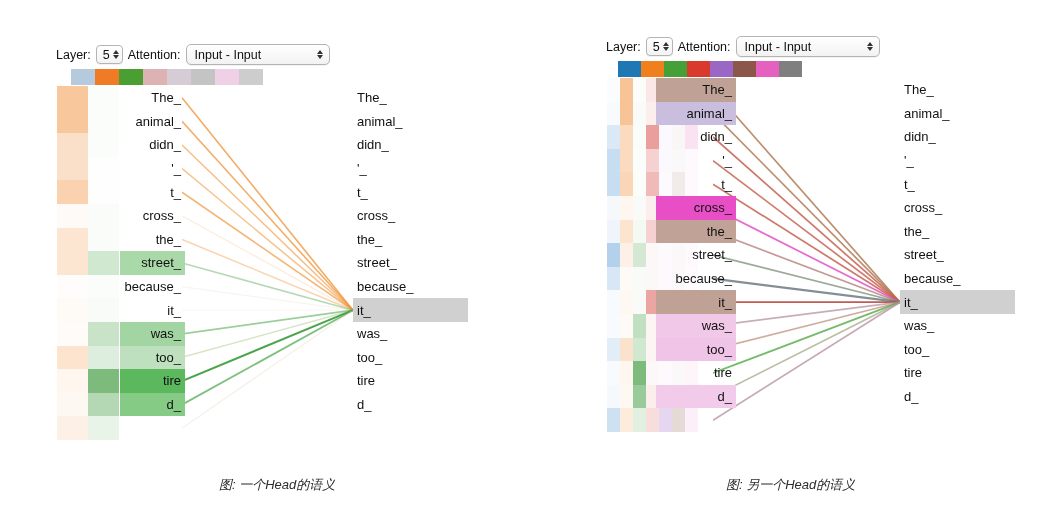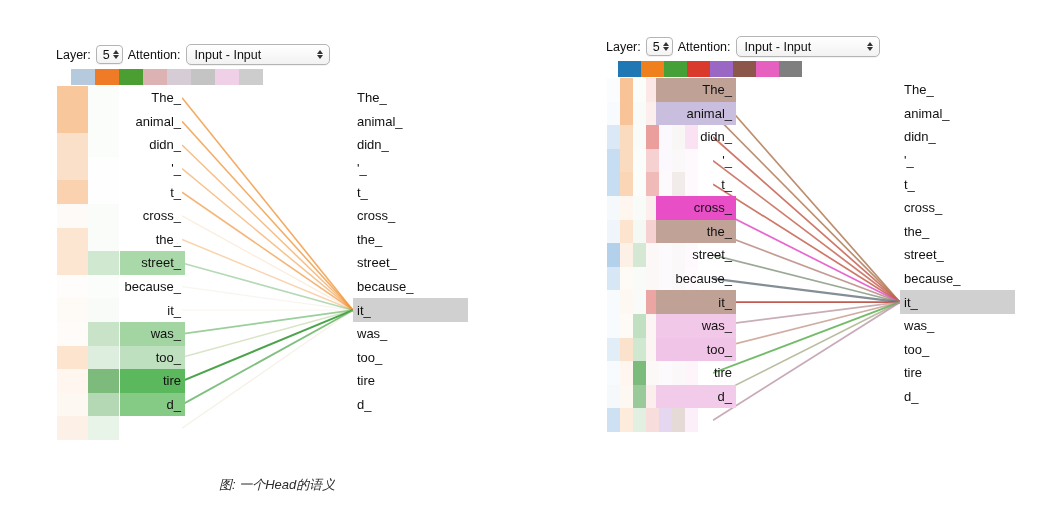--- a/index.html
+++ b/index.html
@@ -548,15 +548,16 @@
           </div>
           <div class="tok tok-right" style="height: 23.6px; position: relative;">
             <span class="txt">tire</span>
           </div>
           <div class="tok tok-right" style="height: 23.6px; position: relative;">
             <span class="txt">d_</span>
           </div>
         </div>
     </div>
 
+    <div class="caption" style="left:206px; top:476px;">图: 另一个Head的语义</div>
   </div>
 
 </div>
 
 </body></html>

